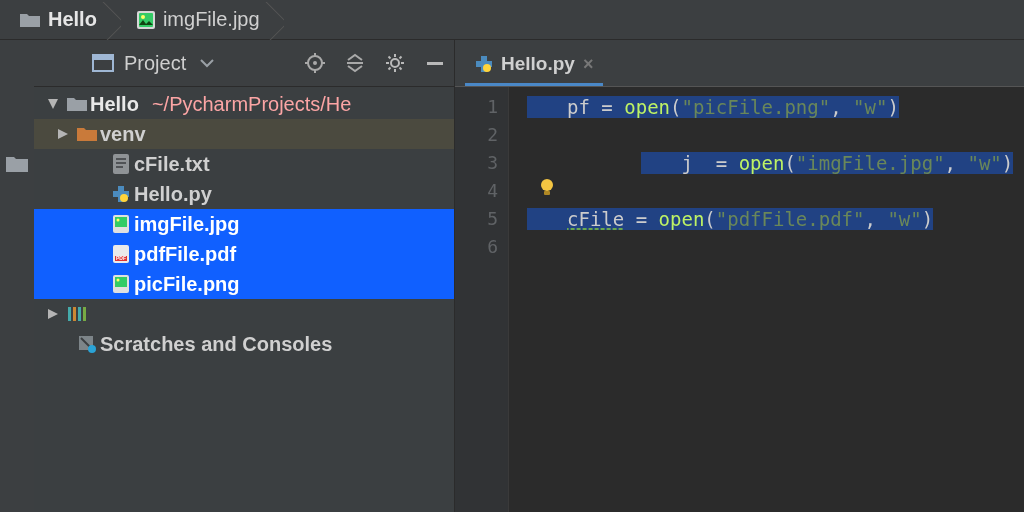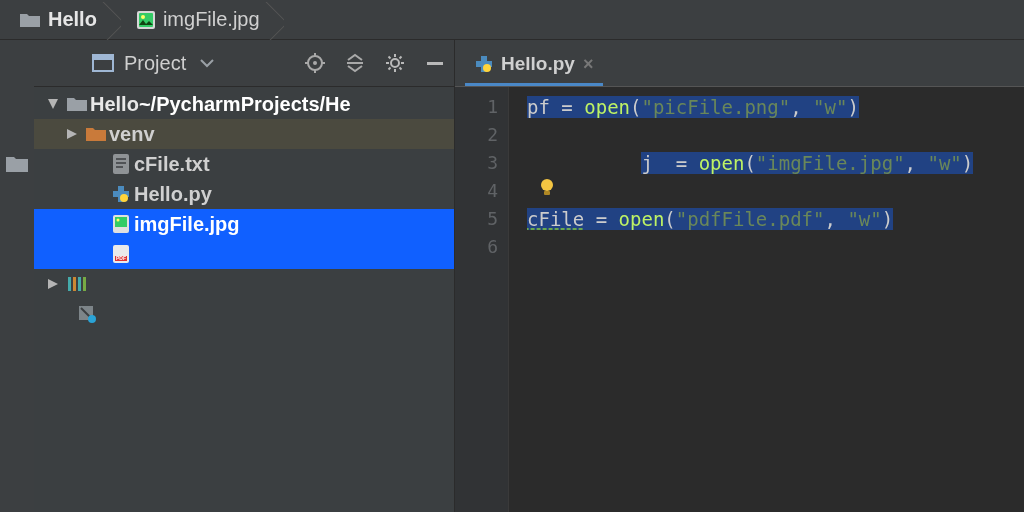--- a/index.html
+++ b/index.html
@@ -132,22 +132,22 @@
     align-items: center;
     height: 30px;
     padding-left: 8px;
     white-space: nowrap;
   }
   .row .twisty { width: 22px; display:flex; justify-content:center; color:#b0b0b0; }
   .row .ic { width: 26px; display:flex; justify-content:center; }
   .row .lbl { color: #d0d0d0; }
   .row.sel { background: #1060ff; }
   .row.sel .lbl { color: #ffffff; }
-  .row .dim { color: #ffffff; font-weight: 700; margin-left: 0; }
-  .d1 { padding-left: 27px; }
+  .row .dim { color: #fca5a5; font-weight: 400; margin-left: 13px; }
+  .d1 { padding-left: 18px; }
   .d2 { padding-left: 52px; }
   .row.bold .lbl { color: #e8e8e8; font-weight: 700; }
   .row.hl { background: #4b4a3f; }
 
   
   .panel-editor {
     flex: 1;
     background: #2b2b2b;
     display: flex;
     flex-direction: column;
@@ -191,21 +191,21 @@
   .code {
     flex: 1;
     font-family: "Menlo", "Consolas", monospace;
     font-size: 19px;
     padding: 6px 0 0 18px;
     line-height: 28px;
     position: relative;
   }
   .code-line { position: relative; white-space: pre; }
   .sel-bg { background: #214283; }
-  .tok-var { color: #cccccc; }
+  .tok-var { color: #cccccc; margin-left: 40px; }
   .tok-op  { color: #cccccc; }
   .tok-fn  { color: #bef264; }
   .tok-par { color: #cccccc; }
   .tok-str { color: #6a8759; }
   .squiggle {
     background: linear-gradient(90deg, transparent 0 2px, #6aa84f 2px 4px) repeat-x bottom/6px 2px;
   }
 
   
   svg { display: block; }
@@ -369,22 +369,34 @@
 
       <div class="row d2 sel">
         <span class="twisty"></span>
         <span class="ic">
           <svg width="16" height="18">
               <rect width="16" height="18" fill="#eaeaea" rx="2"></rect>
               <rect x="2" y="11" width="12" height="5" fill="#d33"></rect>
               <text x="8" y="15" font-size="5" fill="#fff" text-anchor="middle" font-family="Arial" font-weight="700">PDF</text>
             </svg>
         </span>
-      </div>
-
+        <span class="lbl">pdfFile.pdf</span>
+      </div>
+
+      <div class="row d2 sel">
+        <span class="twisty"></span>
+        <span class="ic">
+          <svg width="16" height="18">
+              <rect width="16" height="18" fill="#e0e0e0" rx="2"></rect>
+              <rect x="2" y="2" width="12" height="10" fill="#3c6"></rect>
+              <circle cx="5" cy="5" r="1.5" fill="#ff6"></circle>
+            </svg>
+        </span>
+        <span class="lbl">picFile.png</span>
+      </div>
 
       <div class="row">
         <span class="twisty">
           <svg width="12" height="12">
               <path d="M1 1l10 5-10 5z" fill="#b5b5b5"></path>
             </svg>
         </span>
         <span class="ic">
           <svg width="20" height="18">
               <rect x="1" y="2" width="3" height="14" fill="#4aa"></rect>
@@ -396,20 +408,21 @@
       </div>
 
       <div class="row" style="padding-left:40px">
         <span class="ic">
           <svg width="20" height="18">
               <rect x="2" y="1" width="14" height="14" fill="#7d8589"></rect>
               <path d="M4 3l12 12" stroke="#3c3f41" stroke-width="2"></path>
               <circle cx="15" cy="14" r="4" fill="#2aa3d6"></circle>
             </svg>
         </span>
+        <span class="lbl">Scratches and Consoles</span>
       </div>
     </div>
   </div>
 
   <div class="panel-editor">
     <div class="tabbar">
       <div class="etab">
         <span>
           <svg width="18" height="18">
               <path d="M6 1h6v5h5v6h-5v5H6v-5H1V6h5z" fill="#4b8bbe"></path>

